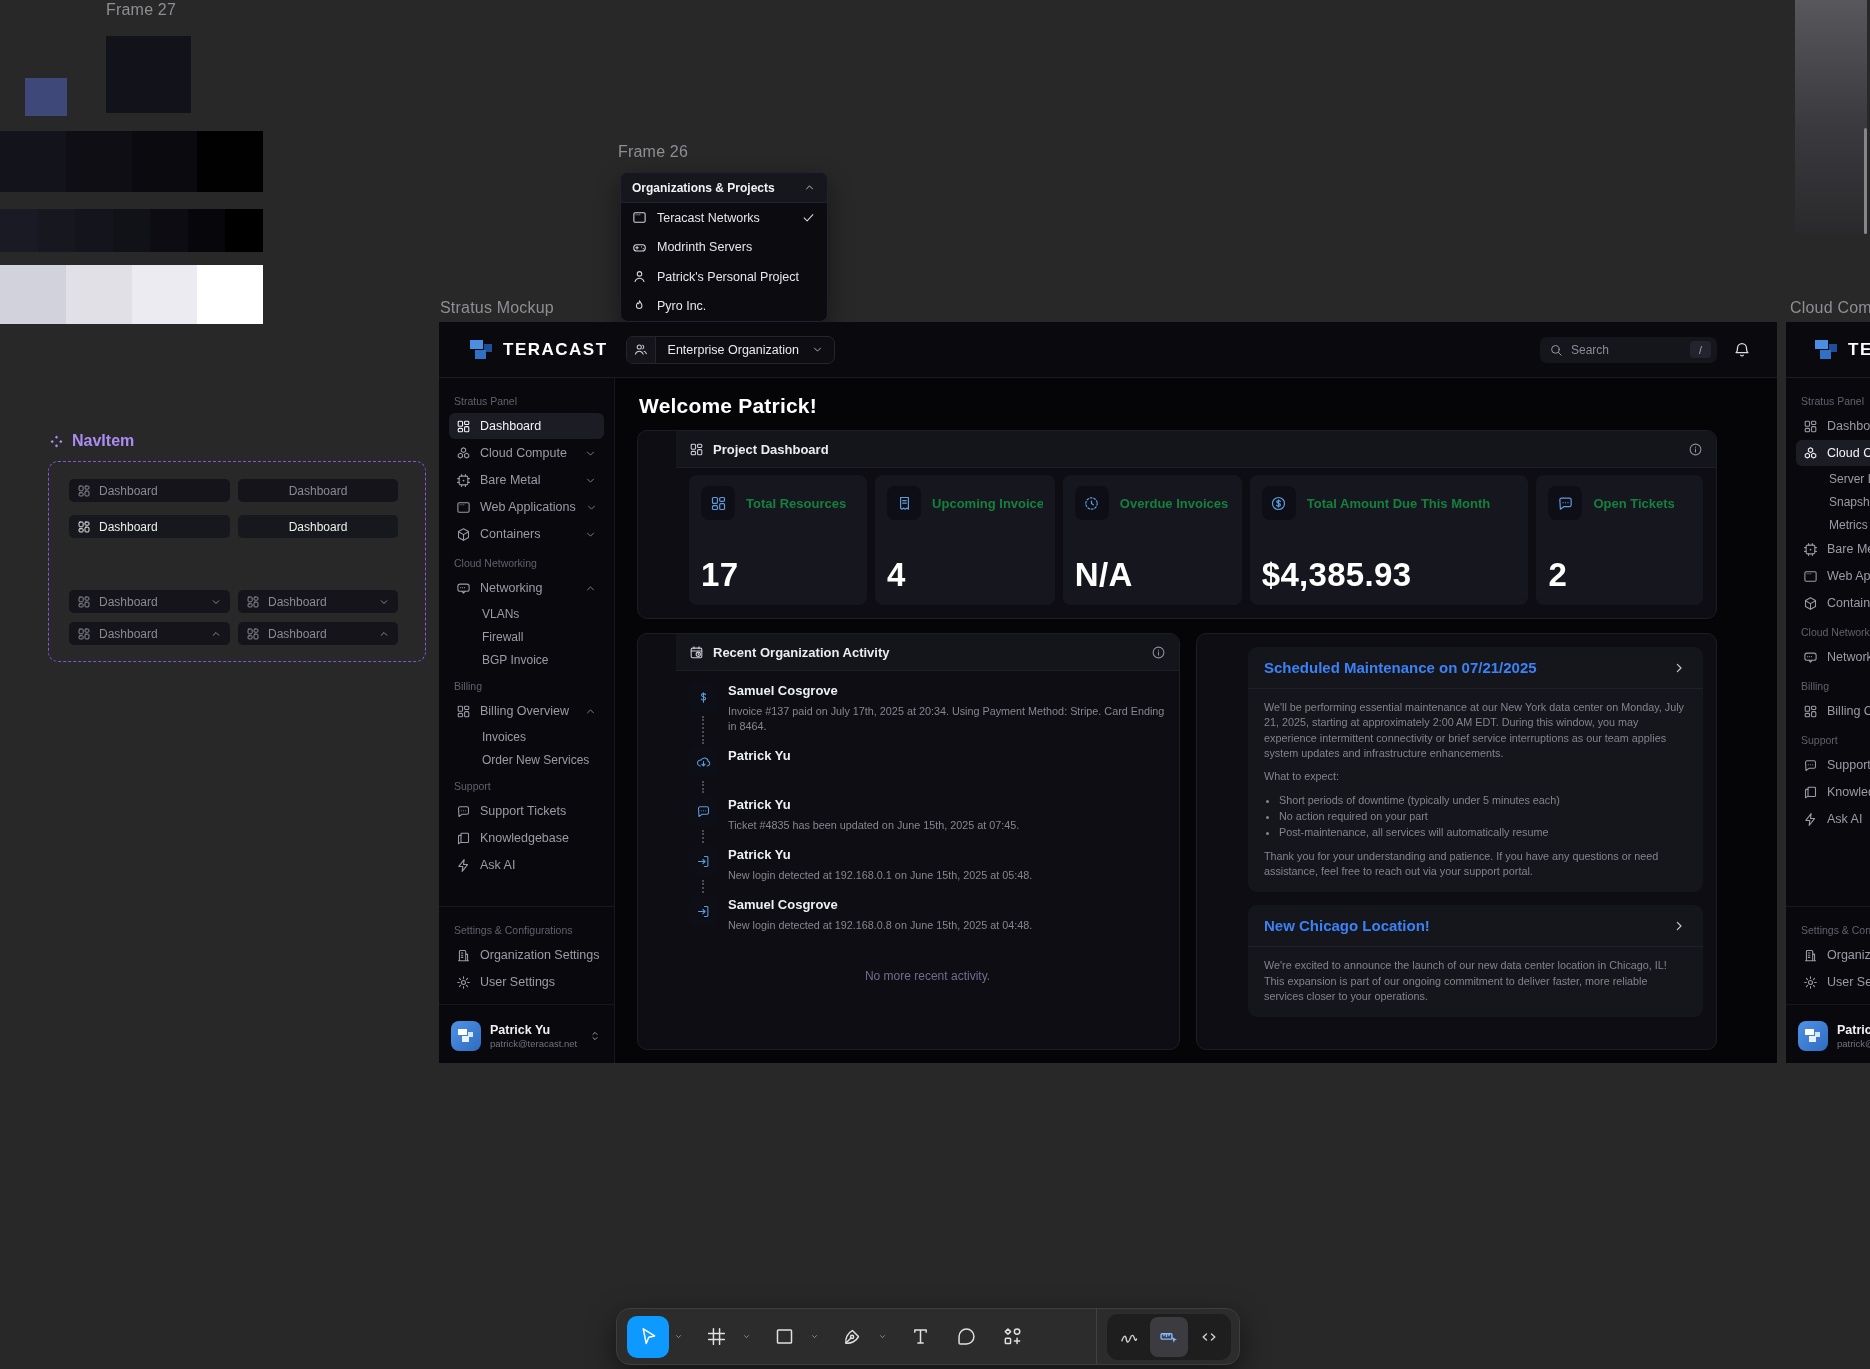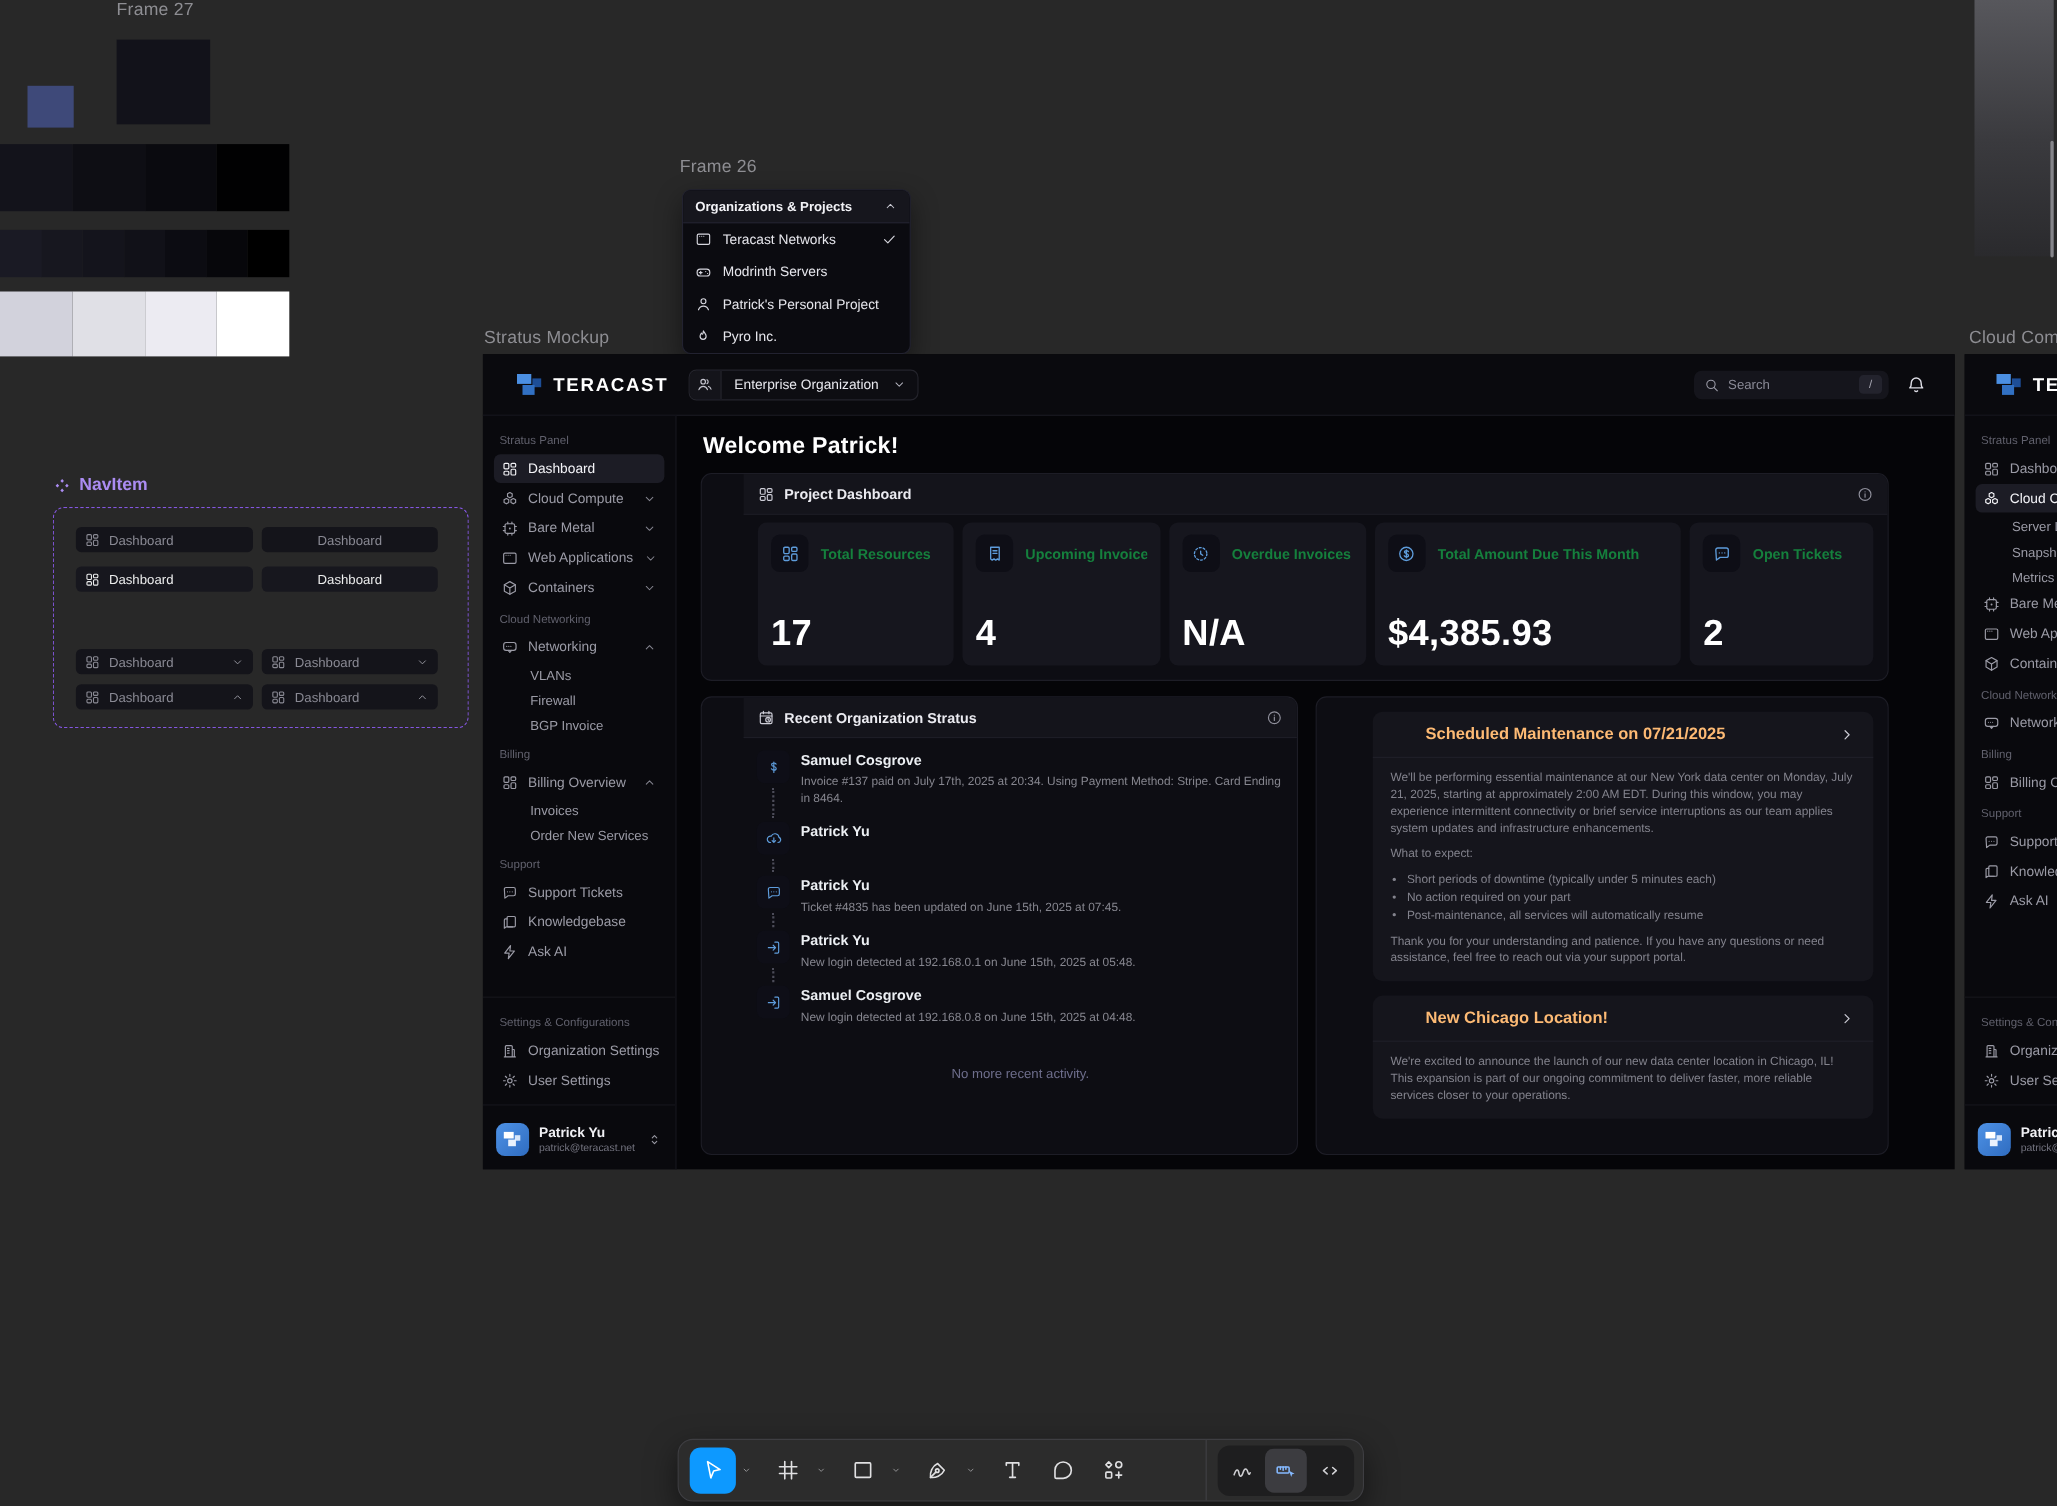--- a/index.html
+++ b/index.html
@@ -127,22 +127,22 @@
   .atile .ic{width:15px;height:15px;}
   .adots{flex:1;min-height:12px;border-left:2px dotted #4c4c59;margin:4px 0 3px;}
   .atext{padding:1px 0 13px;min-width:0;}
   .aname{font-size:13px;font-weight:700;color:#eceff3;}
   .adesc{font-size:10.8px;color:#86868f;margin-top:6px;line-height:1.4;max-width:468px;}
   .afoot{text-align:center;font-size:12px;color:#6e6e8c;margin-top:22px;}
 
   .news .pbody{padding:13px;display:flex;flex-direction:column;gap:13px;overflow:hidden;flex:1;}
   .ncard{background:#15151c;border-radius:9px;flex:0 0 auto;}
   .ntitle-row{display:flex;align-items:center;padding:12px 16px;border-bottom:1px solid #20202a;}
-  .ntitle{font-size:15px;font-weight:800;color:#fdba74;flex:1;white-space:nowrap;overflow:hidden;
-          text-overflow:ellipsis;padding-right:10px;margin-left:32px;}
+  .ntitle{font-size:15px;font-weight:800;color:#3b82f6;flex:1;white-space:nowrap;overflow:hidden;
+          text-overflow:ellipsis;padding-right:10px;}
   .ntitle-row .chev{width:16px;height:16px;color:#c9c9d2;flex:0 0 16px;}
   .nbody{padding:11px 16px 13px;font-size:10.8px;line-height:1.42;color:#83838d;}
   .nbody p{margin:0 0 8px;}
   .nbody p:last-child{margin-bottom:0;}
   .nbody ul{margin:2px 0 8px;padding-left:15px;}
   .nbody li{margin:1px 0;}
 
   
   #toolbar{position:absolute;left:616px;top:1308px;width:624px;height:57px;background:#2c2c2c;
            border:1px solid #3e3e42;border-radius:14px;display:flex;align-items:center;padding:0 8px;
@@ -685,21 +685,21 @@
           <section class="panel act">
             <div class="phead">
               <span class="ic">
                   <svg viewBox="0 0 24 24" fill="none" stroke="currentColor" stroke-width="1.7" stroke-linecap="round" stroke-linejoin="round">
                     <rect x="3.5" y="5" width="17" height="15.5" rx="2"></rect>
                     <path d="M3.5 9.5h17M8 2.8V6M16 2.8V6"></path>
                     <circle cx="14.8" cy="14.8" r="3.4"></circle>
                     <path d="M14.8 13.3v1.5l1.2.9"></path>
                   </svg>
                 </span>
-              <span class="ptitle">Recent Organization Stratus</span>
+              <span class="ptitle">Recent Organization Activity</span>
               <span class="info ic">
                   <svg viewBox="0 0 24 24" fill="none" stroke="currentColor" stroke-width="1.7" stroke-linecap="round" stroke-linejoin="round">
                     <circle cx="12" cy="12" r="8.6"></circle>
                     <path d="M12 11.2V16M12 8.2h.01"></path>
                   </svg>
                 </span>
             </div>
             <div class="pbody" id="acts">
                 <div class="aitem">
      <div class="acol">

